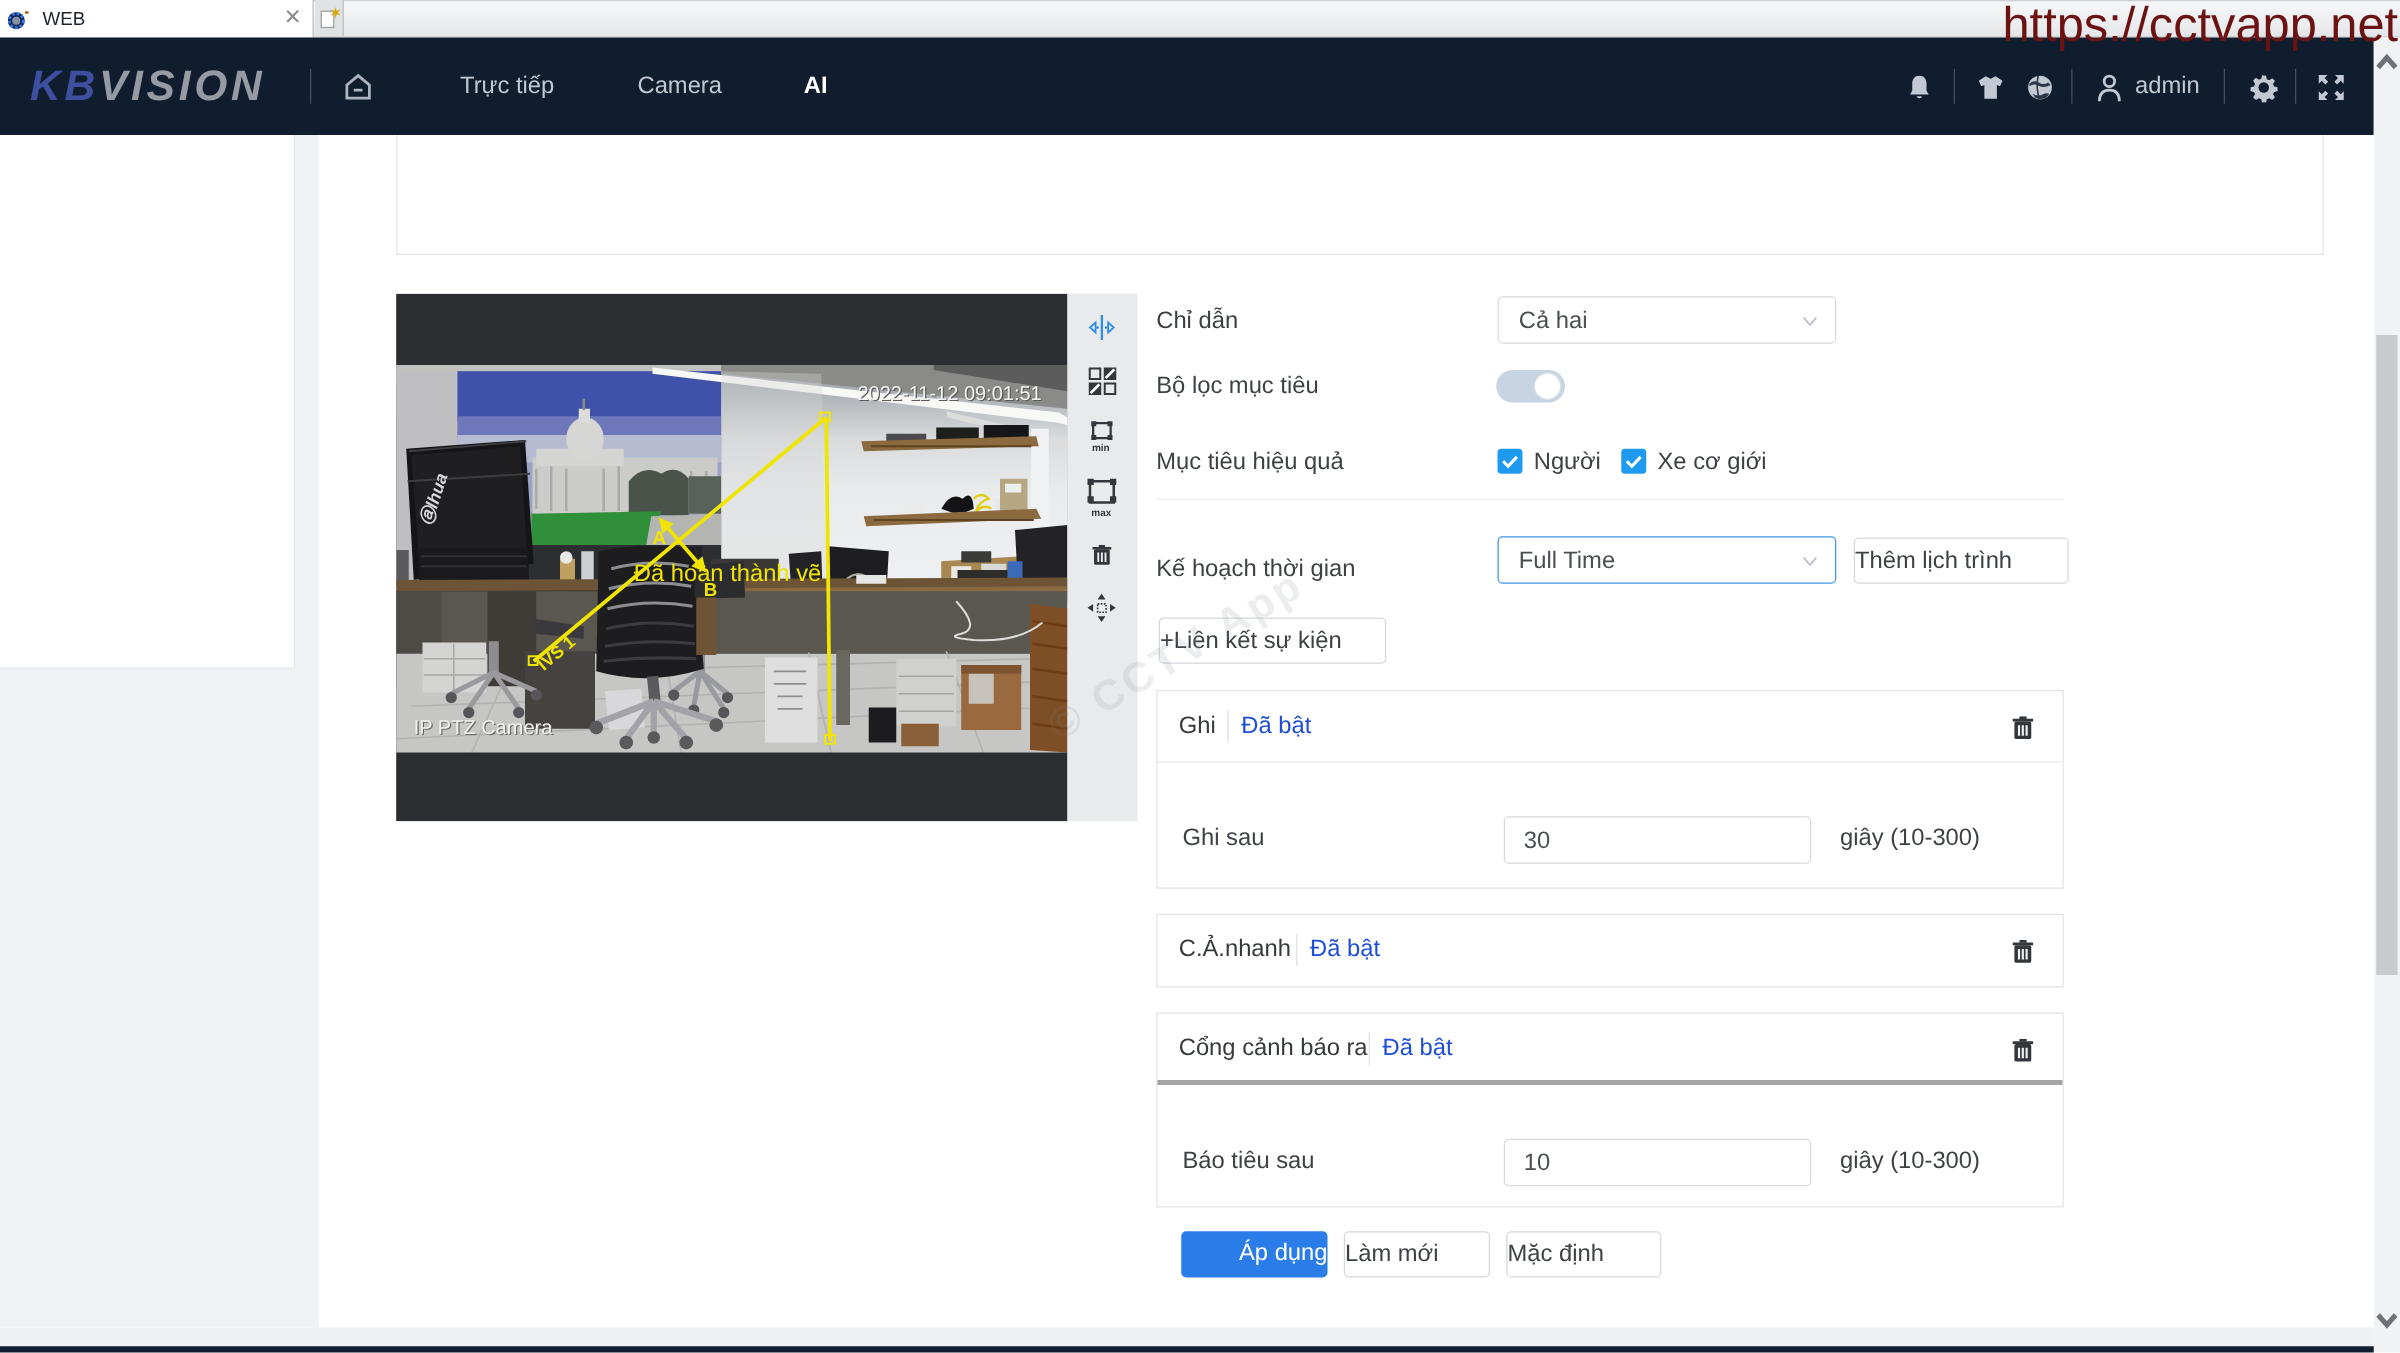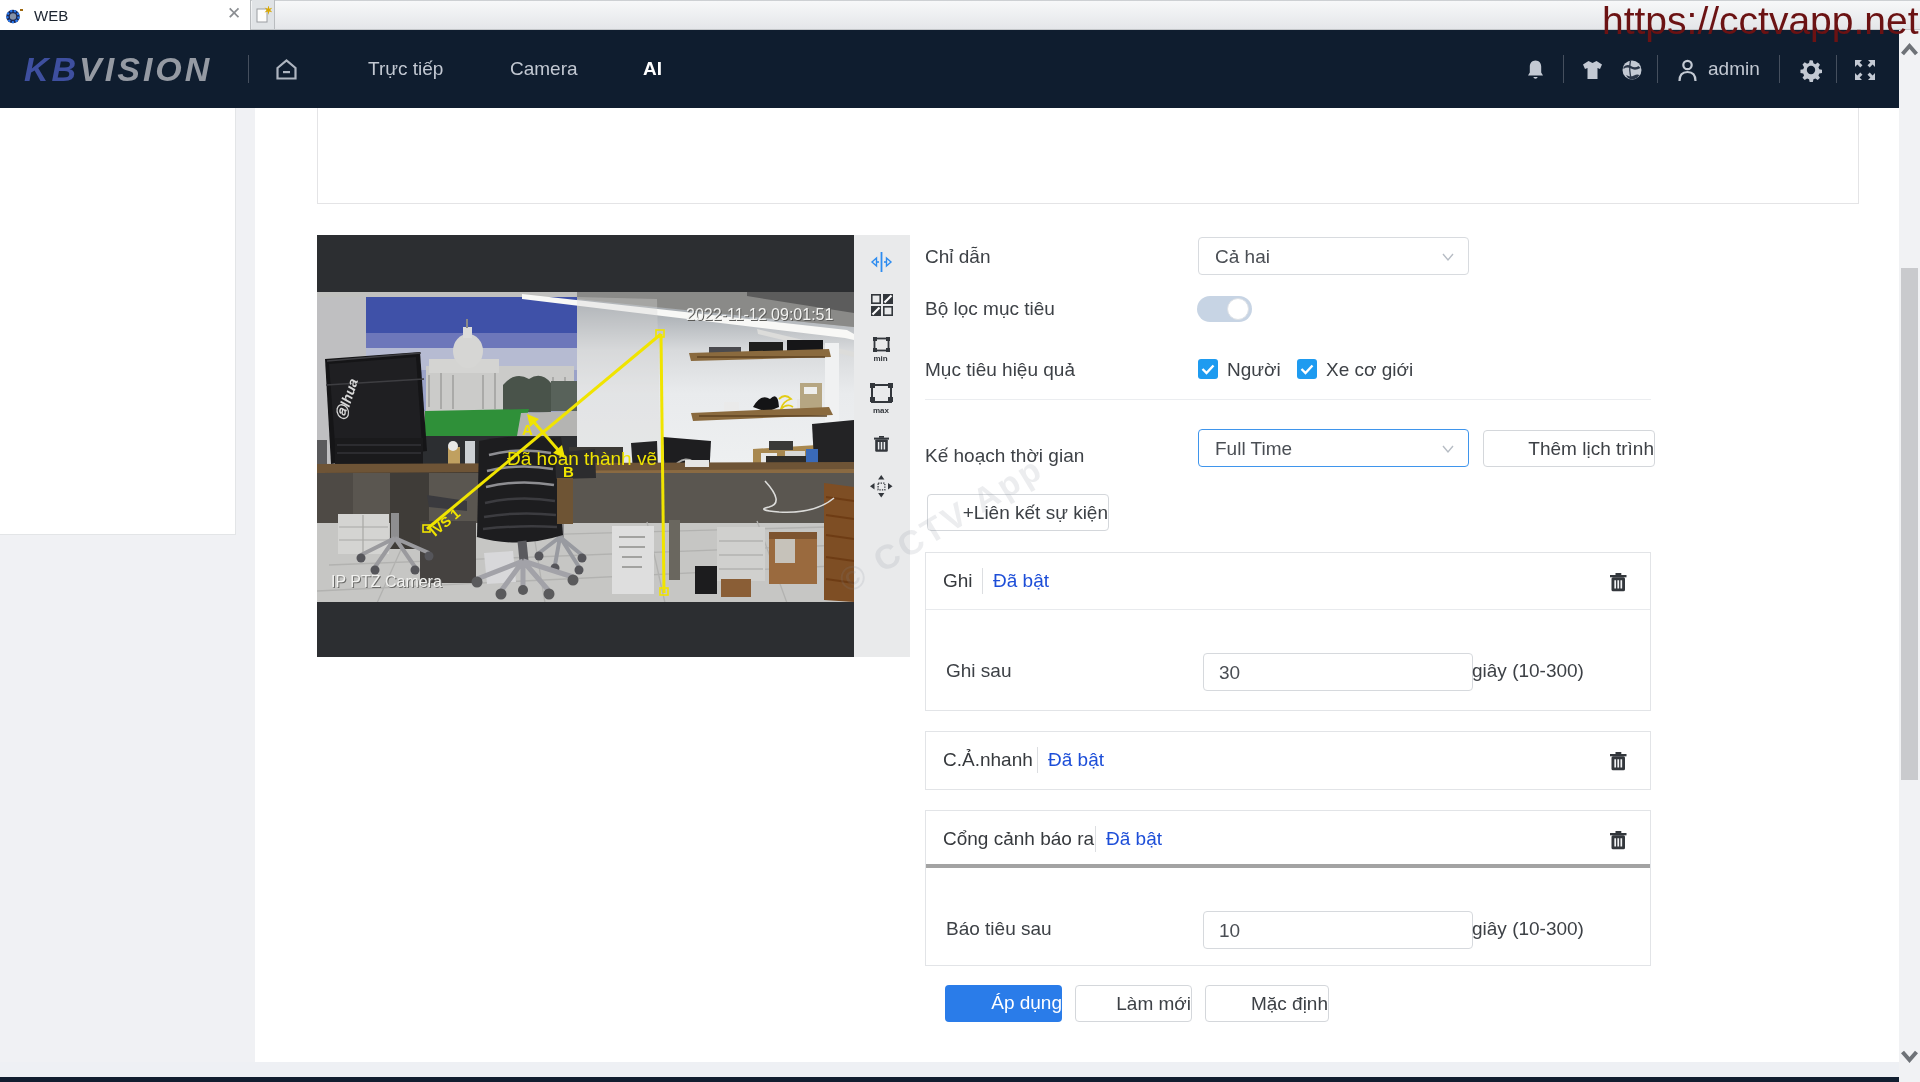--- a/index.html
+++ b/index.html
@@ -48,28 +48,28 @@
   #cam { left:317px; top:235px; width:537px; height:422px; }
   #toolstrip { left:854px; top:235px; width:56px; height:422px; background:#e9eaeb; }
 
   
   .lbl { font-size:19px; color:#3d4146; }
   .ctl { left:1198px; width:271px; height:38px; background:#fff;
     border:1px solid #d8dbdf; border-radius:4px; font-size:19px; color:#4a4e54; }
   .ctl .txt { position:absolute; left:16px; top:8px; }
   .chev { position:absolute; right:14px; top:13px; width:12px; height:12px; }
   .btn { background:#fff; border:1px solid #d4d7db; border-radius:4px;
-    font-size:19px; color:#3d4146; text-align:right; }
+    font-size:19px; color:#3d4146; text-align:left; }
   .panel { left:925px; width:726px; background:#fff; border:1px solid #e2e4e7;text-align:right; }
   .phead { position:relative; height:57px; }
   .pname { position:absolute; left:17px; top:17px; font-size:19px; color:#36393d; }
   .psep { position:absolute; top:15px; width:1px; height:26px; background:#dcdee1; }
   .pen { position:absolute; top:17px; font-size:19px; color:#1d4ed8; }
   .ptrash { position:absolute; left:684px; top:20px; }
-  .inp { position:absolute; left:277px; width:270px; height:38px; border:1px solid #d6d9dd;
+  .inp { position:absolute; left:277px; width:246px; height:38px; border:1px solid #d6d9dd;
     border-radius:4px; font-size:19px; color:#4a4e54; }
   .inp span { position:absolute; left:15px; top:8px; }
 
   #wmgray { left:852px; top:562px; font-size:34px; font-weight:bold;
     color:rgba(128,134,146,0.15); transform:rotate(-31deg); transform-origin:left bottom;
     z-index:40; letter-spacing:3px; white-space:nowrap; }
 </style>
 </head>
 <body>
 <div class="abs" id="tabbar"></div>

